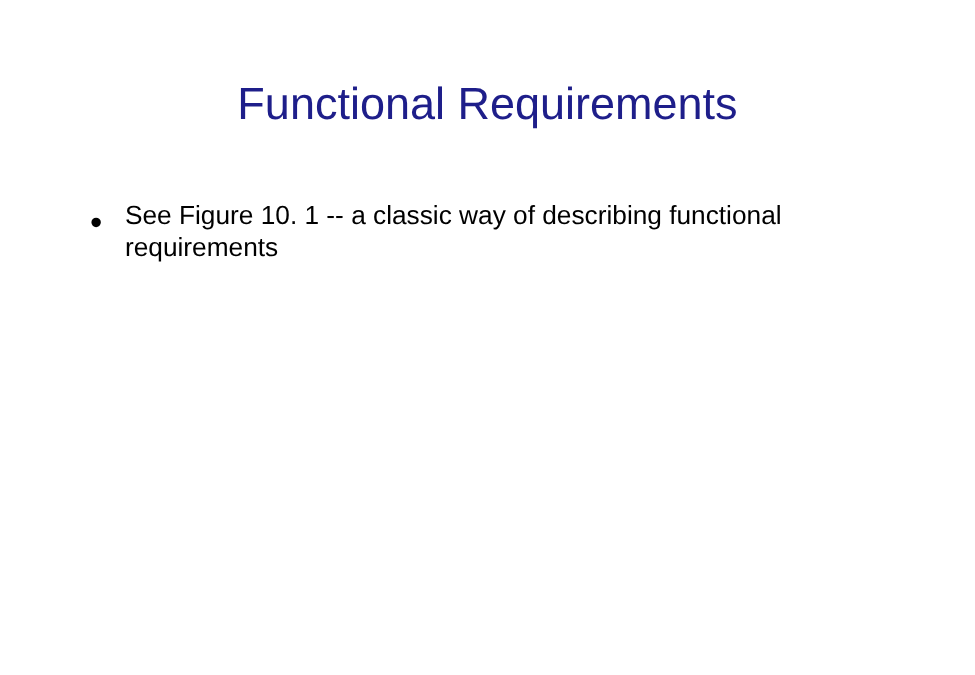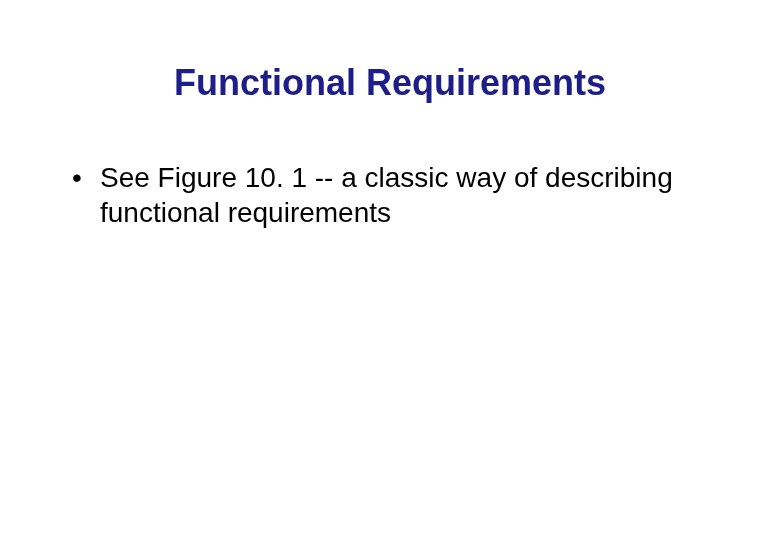--- a/index.html
+++ b/index.html
@@ -18,35 +18,35 @@
     box-sizing: border-box;
   }
   .title {
     position: absolute;
     top: 62px;
     left: 0;
     width: 780px;
     text-align: center;
     font-size: 36px;
     color: #1e1e8a;
-    font-weight: 700;
+    font-weight: 400;
   }
   .bullets {
     position: absolute;
     top: 160px;
     left: 70px;
     right: 60px;
     list-style: none;
     margin: 0;
     padding: 0;
   }
   .bullets li {
     position: relative;
     padding-left: 30px;
-    font-size: 28px;
+    font-size: 21px;
     line-height: 1.25;
     color: #000000;
   }
   .bullets li::before {
     content: "•";
     position: absolute;
     left: 2px;
     top: 0;
     font-size: 28px;
     color: #000000;

